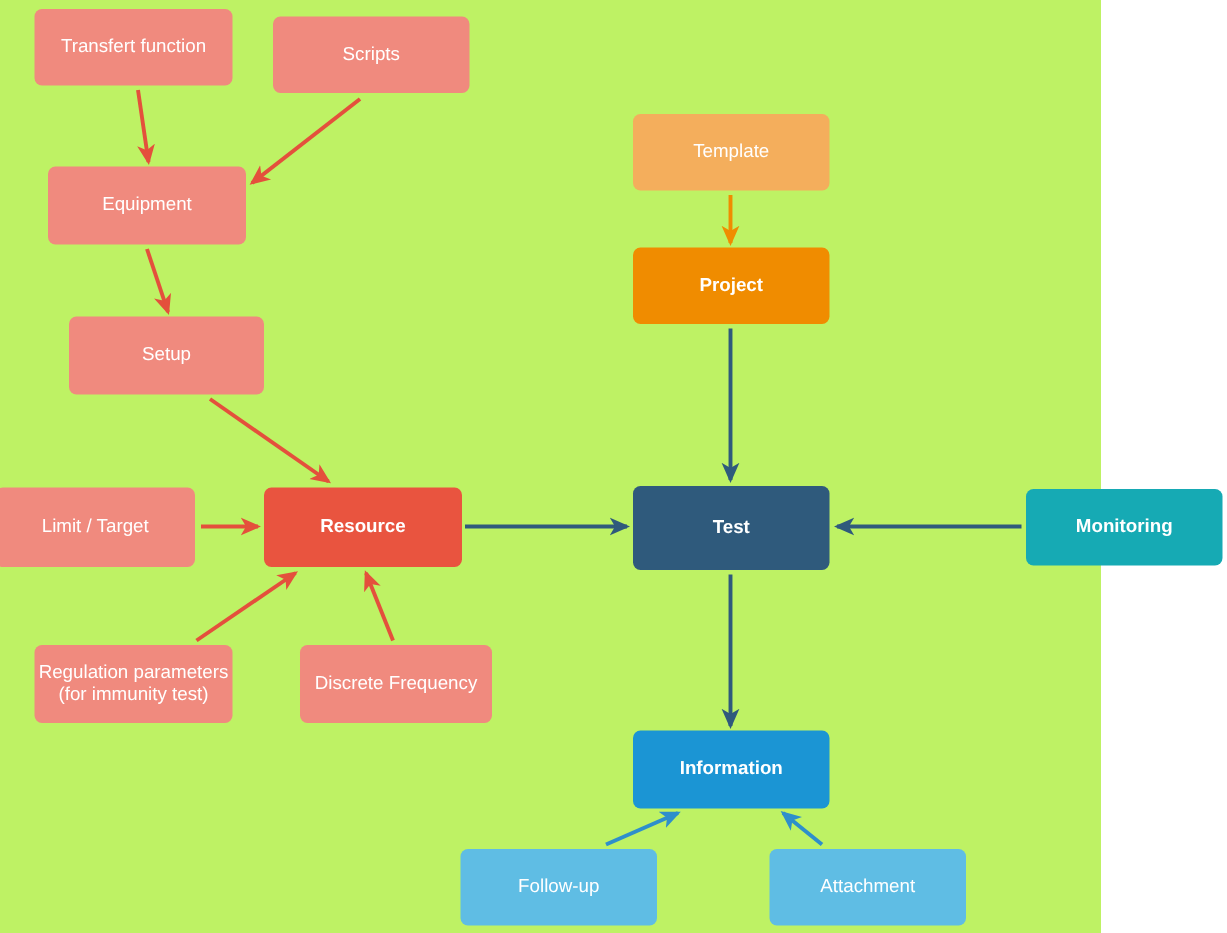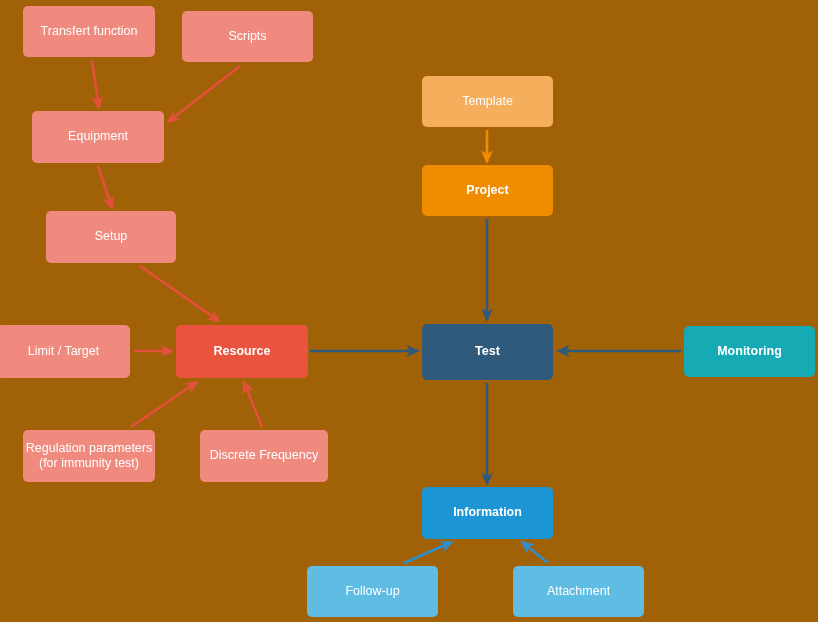--- a/index.html
+++ b/index.html
@@ -8,23 +8,23 @@
     background: #ffffff;
   }
   body {
     width: 818px;
     height: 622px;
     overflow: hidden;
     font-family: "Liberation Sans", sans-serif;
   }
   #diagram-root {
     position: relative;
-    width: 818px;
+    width: 734px;
     height: 622px;
-    background: #a16207;
+    background: #bef264;
   }
   #diagram-svg {
     position: absolute;
     top: 0;
     left: 0;
     width: 818px;
     height: 622px;
   }
   .node-label {
     fill: #ffffff;

